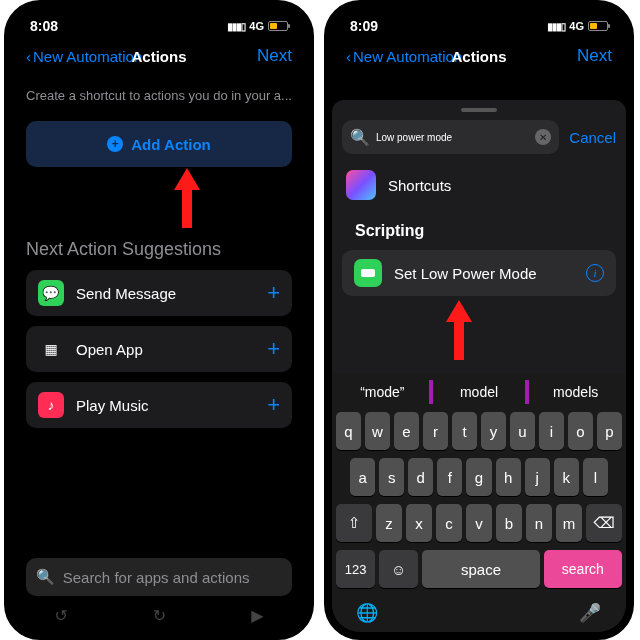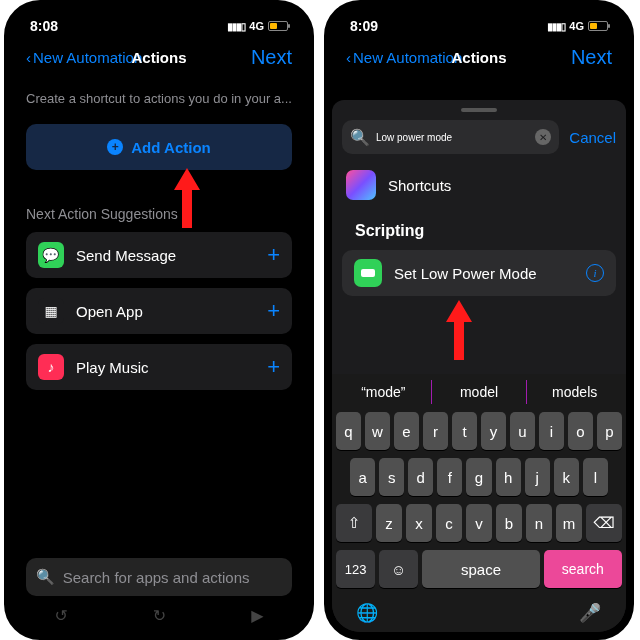--- a/index.html
+++ b/index.html
@@ -8,26 +8,26 @@
   .statusbar { display: flex; justify-content: space-between; align-items: center; padding: 6px 18px 0; color: #fff; font-size: 14px; font-weight: 600; position: relative; height: 30px;}
   .notch { position: absolute; top: 0; left: 50%; transform: translateX(-50%); width: 110px; height: 22px; background: #000; border-radius: 0 0 14px 14px; z-index: 5;}
   .sb-right { display: flex; align-items: center; gap: 4px; font-size: 11px; }
   .battery { width: 20px; height: 10px; border: 1px solid #888; border-radius: 2px; position: relative; }
   .battery::after { content: ""; position: absolute; right: -3px; top: 2px; width: 2px; height: 4px; background: #888; border-radius: 1px;}
   .battery-fill { position: absolute; left: 1px; top: 1px; bottom: 1px; width: 40%; background: #ffb800; border-radius: 1px;}
   .signal { font-size: 10px; letter-spacing: -1px; }
   .navbar { display: flex; align-items: center; justify-content: space-between; padding: 8px 14px; color: #fff; }
   .nav-back { color: #0a84ff; font-size: 15px; display: flex; align-items: center; gap: 2px; }
   .nav-title { color: #fff; font-weight: 600; font-size: 15px; position: absolute; left: 50%; transform: translateX(-50%); }
-  .nav-next { color: #0a84ff; font-size: 20px; }
+  .nav-next { color: #0a84ff; font-size: 17px; }
   .content { padding: 0 14px; color: #fff; }
   .subtitle { color: #8e8e93; font-size: 13px; margin: 14px 0 18px; }
   .add-action-btn { background: #162845; color: #0a84ff; border-radius: 10px; height: 46px; display: flex; align-items: center; justify-content: center; gap: 8px; font-weight: 600; font-size: 15px; margin-bottom: 20px;}
   .plus-circle { width: 16px; height: 16px; border-radius: 50%; background: #0a84ff; color: #162845; display: flex; align-items: center; justify-content: center; font-size: 12px; font-weight: 900;}
-  .section-label { color: #8e8e93; font-size: 14px; margin: 36px 0 10px; }
+  .section-label { color: #8e8e93; font-size: 18px; margin: 72px 0 10px; }
   .suggestion { background: #1c1c1e; border-radius: 10px; height: 46px; display: flex; align-items: center; padding: 0 12px; margin-bottom: 10px; gap: 12px;}
   .sugg-icon { width: 26px; height: 26px; border-radius: 6px; display: flex; align-items: center; justify-content: center; font-size: 14px;}
   .sugg-label { color: #fff; font-size: 15px; flex: 1;}
   .sugg-plus { color: #0a84ff; font-size: 22px; font-weight: 300;}
   .search-bar { position: absolute; bottom: 36px; left: 14px; right: 14px; background: rgba(60,60,60,.6); border-radius: 10px; height: 38px; display: flex; align-items: center; padding: 0 10px; gap: 8px; color: #8e8e93; font-size: 15px;}
   .bottom-bar { position: absolute; bottom: 0; left: 0; right: 0; height: 34px; display: flex; align-items: center; justify-content: space-around; color: #444;}
   .arrow-up { position: absolute; width: 30px; height: 60px; pointer-events: none; }
   .arrow-svg { width: 30px; height: 60px; }
 
   
@@ -44,21 +44,21 @@
   .group-label { color: #fff; font-weight: 600; font-size: 16px; margin: 0 0 10px 13px;}
   .result-row { background: #2c2c2e; border-radius: 10px; height: 46px; display: flex; align-items: center; padding: 0 12px; gap: 12px;}
   .result-icon { width: 28px; height: 28px; border-radius: 7px; background: #30d158; display: flex; align-items: center; justify-content: center;}
   .result-icon-inner { width: 14px; height: 8px; background: #fff; border-radius: 2px;}
   .result-label { color: #fff; font-size: 15px; flex: 1;}
   .info-icon { color: #0a84ff; width: 18px; height: 18px; border: 1.5px solid #0a84ff; border-radius: 50%; font-size: 11px; display: flex; align-items: center; justify-content: center; font-style: italic; font-family: serif;}
 
   
   .keyboard { position: absolute; bottom: 0; left: 0; right: 0; background: #1a1a1a; padding: 6px 4px 6px; }
   .predictions { display: flex; color: #fff; font-size: 14px; margin-bottom: 8px;}
-  .pred { flex: 1; text-align: center; padding: 4px 0; border-right: 1px solid #a21caf;}
+  .pred { flex: 1; text-align: center; padding: 4px 0; border-right: 4px solid #a21caf;}
   .pred:last-child { border-right: none;}
   .key-row { display: flex; gap: 4px; margin-bottom: 8px; justify-content: center;}
   .key { flex: 1; max-width: 26px; height: 38px; background: #505050; color: #fff; border-radius: 5px; display: flex; align-items: center; justify-content: center; font-size: 15px; box-shadow: 0 1px 0 #000;}
   .key.sp { background: #3a3a3c; min-width: 34px; max-width: none;}
   .key.wide { flex: 3; max-width: none;}
   .key.search { background: #ec4899; flex: 2; max-width: none; font-size: 14px;}
   .kbd-bottom { display: flex; justify-content: space-between; padding: 6px 20px 2px; color: #aaa; font-size: 18px;}
 
   .arrow2 { position: absolute; left: 120px; top: 290px; }
 </style>

